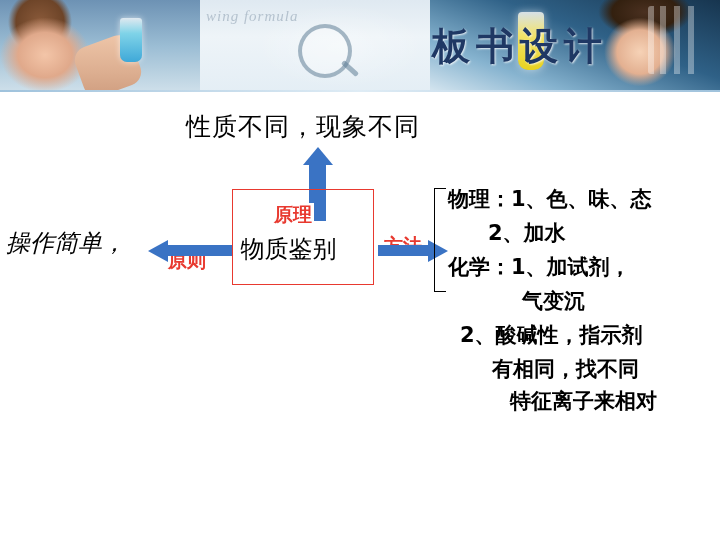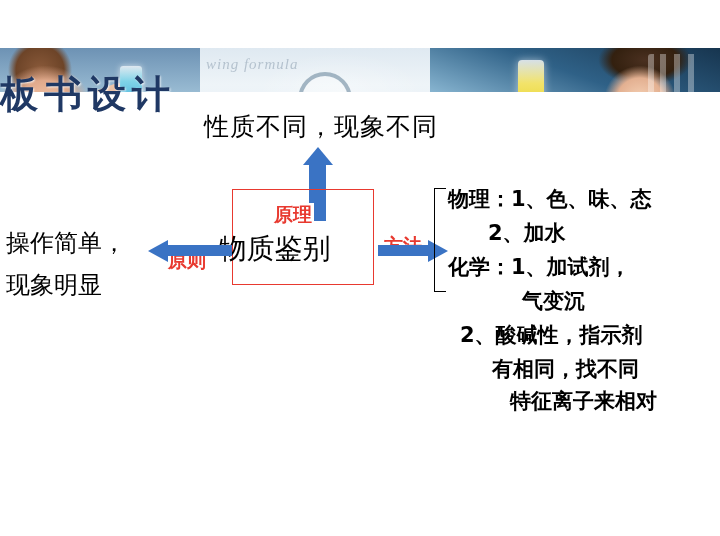--- a/index.html
+++ b/index.html
@@ -17,21 +17,20 @@
 
   
   .banner {
     position: absolute;
     left: 0;
     top: 0;
     width: 720px;
     height: 92px;
     overflow: hidden;
     background: linear-gradient(180deg, #1b3f63 0%, #2a5a86 30%, #5a92b8 65%, #c9dbe8 100%);
-    margin-top: 48px;
   }
   .banner-photo-left {
     position: absolute;
     left: 0;
     top: 0;
     width: 200px;
     height: 92px;
     background:
       radial-gradient(ellipse 60px 50px at 45px 55px, #f3c5a8 0%, #e0a98b 45%, rgba(200,150,120,0) 75%),
       radial-gradient(ellipse 40px 40px at 40px 22px, #8a5a3a 0%, #6d4428 60%, rgba(80,50,30,0) 80%),
@@ -135,21 +134,21 @@
     border-radius: 2px;
   }
   .banner-title {
     position: absolute;
     left: 0;
     top: 0;
     width: 608px;
     height: 92px;
     display: flex;
     align-items: center;
-    justify-content: flex-start;
+    justify-content: flex-end;
     z-index: 5;
   }
   .banner-title span {
     font-family: "DejaVu Sans", sans-serif;
     font-size: 38px;
     font-weight: bold;
     color: #1f3864;
     letter-spacing: 6px;
     text-shadow: 1px 1px 2px rgba(255,255,255,.8);
   }
@@ -178,34 +177,33 @@
   }
 
   
   .top-text {
     position: absolute;
     left: 186px;
     top: 18px;
     font-size: 25px;
     letter-spacing: 1px;
     white-space: nowrap;
-    margin-left: 18px;
   }
 
   
   .center-box {
     position: absolute;
-    left: 218px;
+    left: 232px;
     top: 140px;
     width: 113px;
     height: 34px;
     display: flex;
     align-items: center;
     justify-content: center;
-    font-size: 28px;
+    font-size: 24px;
     white-space: nowrap;
   }
 
   
   .red-rect {
     position: absolute;
     left: 232px;
     top: 97px;
     width: 142px;
     height: 96px;
@@ -305,20 +303,21 @@
   }
 
   
   .left-text {
     position: absolute;
     left: 6px;
     top: 130px;
     font-size: 24px;
     line-height: 42px;
     white-space: nowrap;
+    font-style: italic;
   }
 
   
   .brace {
     position: absolute;
     left: 434px;
     top: 96px;
     width: 12px;
     height: 104px;
     border-left: 1.5px solid #000;
@@ -389,21 +388,20 @@
     <div class="shaft"></div>
   </div>
 
   <div class="arrow-right">
     <div class="shaft"></div>
     <div class="head"></div>
   </div>
 
   <div class="cjk left-text">
     <div>操作简单，</div>
-    <div>现象明显</div>
   </div>
 
   <div class="brace"></div>
 
   <div class="cjk right-block">
     <span class="ln">物理：1、色、味、态</span>
     <span class="ln ind1">2、加水</span>
     <span class="ln">化学：1、加试剂，</span>
     <span class="ln ind2">气变沉</span>
     <span class="ln ind3">2、酸碱性，指示剂</span>

